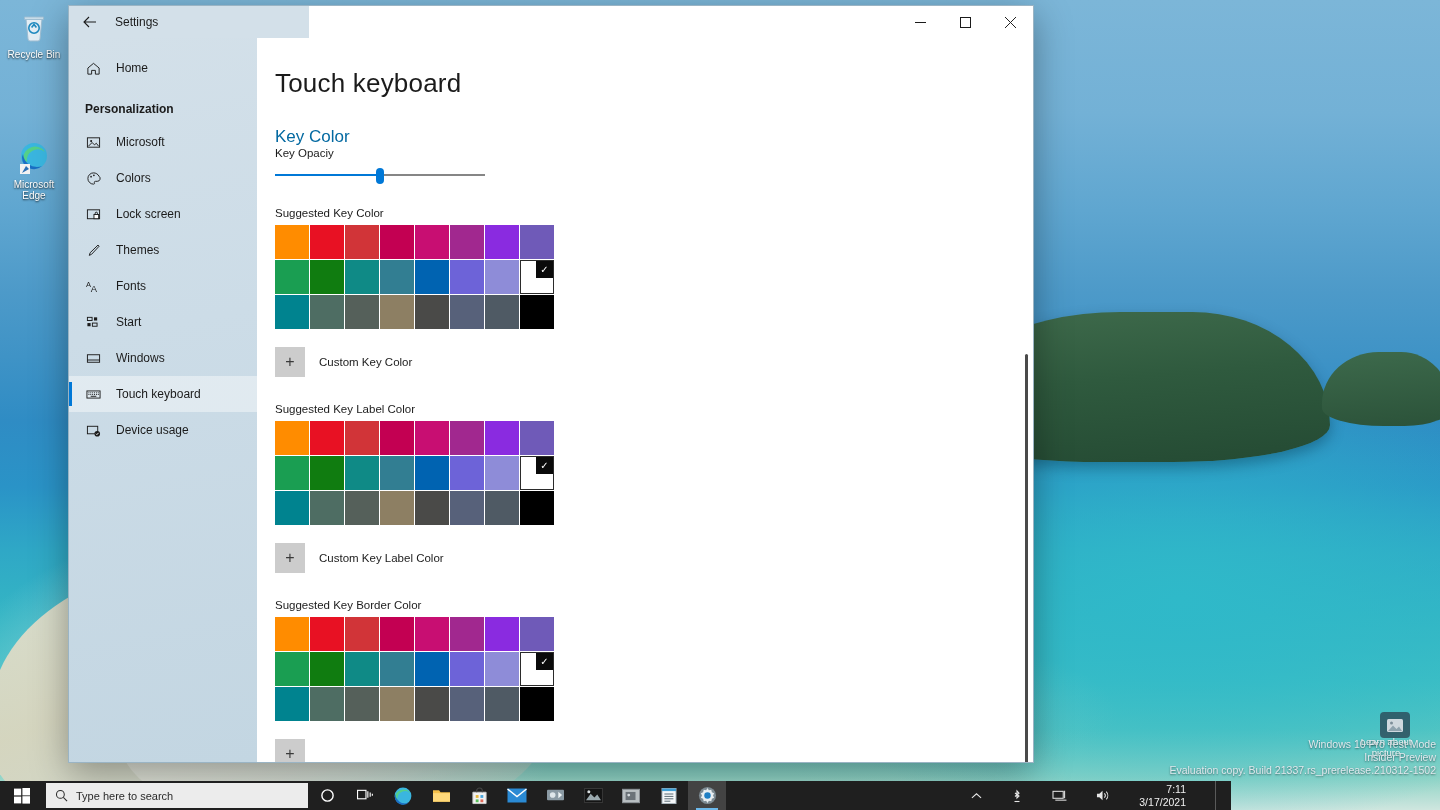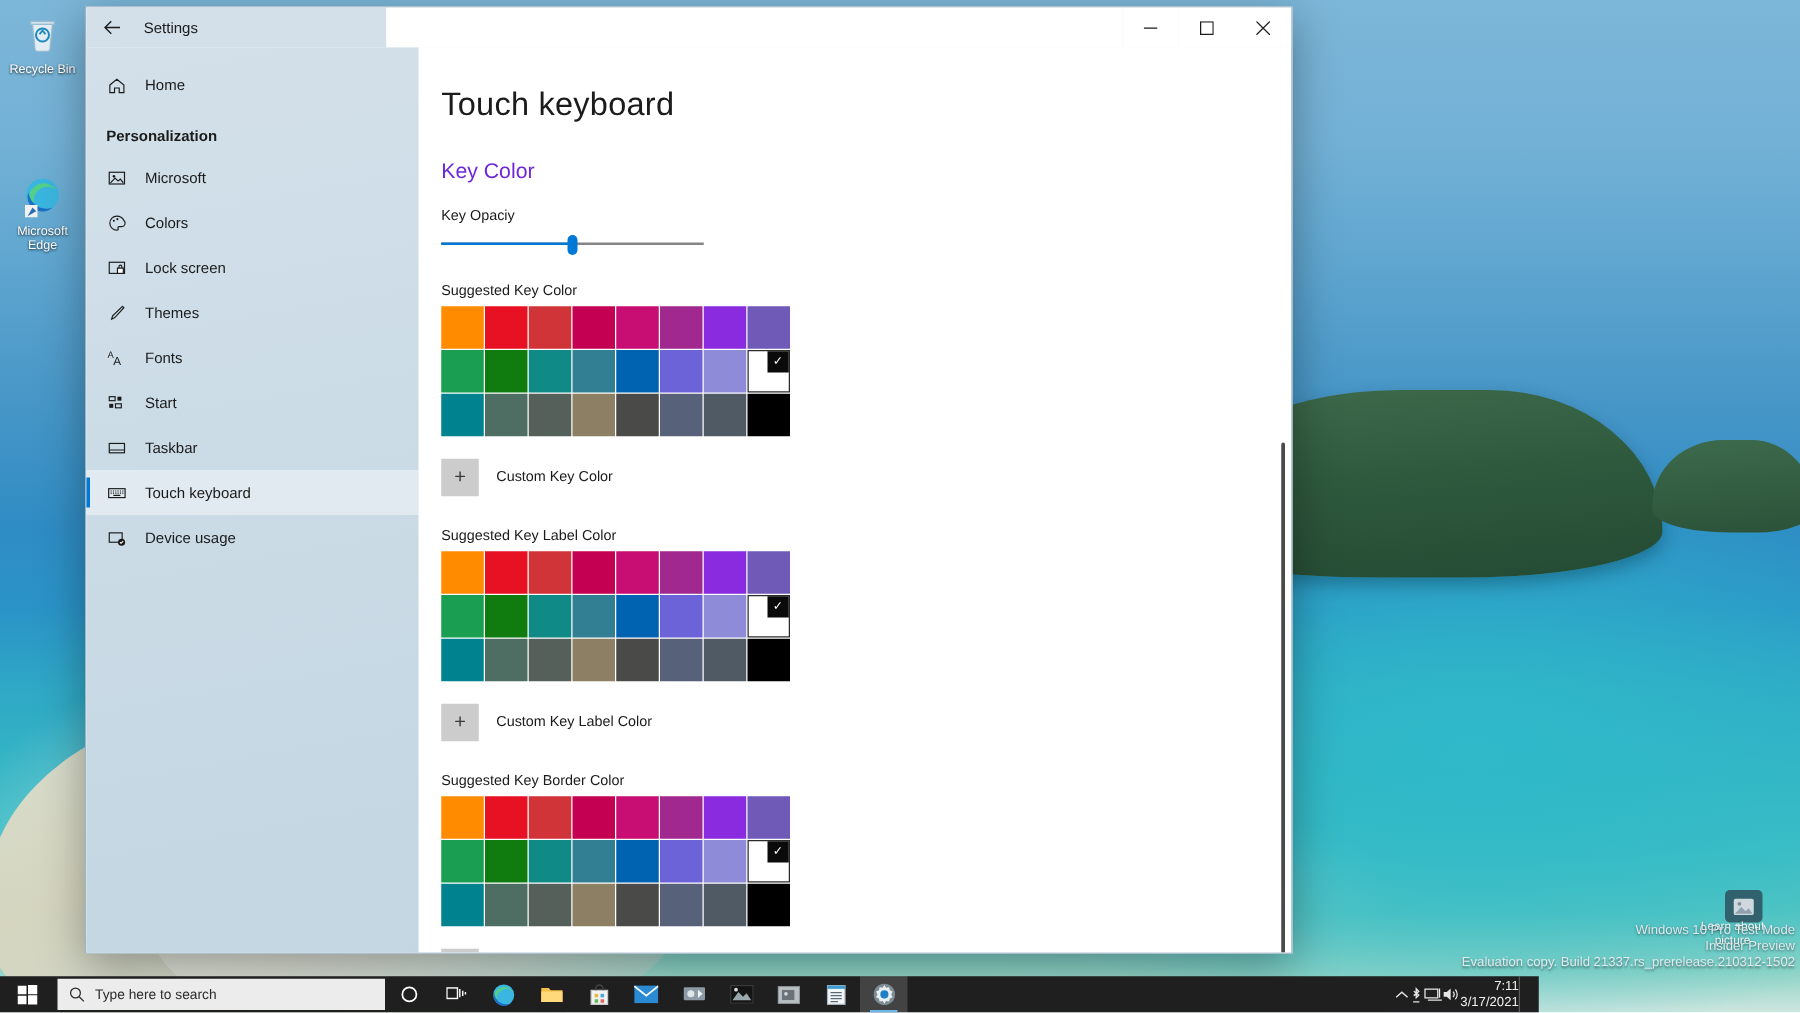--- a/index.html
+++ b/index.html
@@ -91,21 +91,21 @@
   #title-spacer { flex: 1; background: #fff; }
   .win-btn {
     width: 45px; display: flex; align-items: center; justify-content: center;
     background: #fff; cursor: pointer; color: #222;
   }
 
   #window-body { flex: 1; display: flex; min-height: 0; }
 
   
   #sidebar {
-    width: 266px; flex: none;
+    width: 188px; flex: none;
     background: linear-gradient(170deg, #d3e0e9 0%, #ccdce7 40%, #c3d6e2 100%);
     padding-top: 14px;
     position: relative;
   }
   #nav-home {
     display: flex; align-items: center; gap: 14px;
     height: 32px; padding-left: 16px; cursor: pointer;
   }
   #nav-home .label { font-size: 12px; color: #1b1b1b; }
 
@@ -146,21 +146,21 @@
   #content-area {
     flex: 1; min-width: 0; background: #fff;
     position: relative; overflow: hidden;
   }
   #content-inner { padding: 30px 0 0 18px; }
   #page-title {
     font-size: 26px; font-weight: normal; color: #1b1b1b;
     letter-spacing: .2px; margin-bottom: 28px;
   }
   #section-key-color {
-    font-size: 17px; color: #6d28d9; margin-bottom: 20px;
+    font-size: 17px; color: #0369a1; 
   }
   .field-label { font-size: 11.5px; color: #1b1b1b; margin-bottom: 8px; }
 
   
   #slider-row { margin-bottom: 24px; }
   #slider-track {
     position: relative; width: 210px; height: 16px;
   }
   #slider-rail {
     position: absolute; top: 7px; left: 0; width: 210px; height: 2px;
@@ -254,21 +254,21 @@
   #taskbar-search .ph { font-size: 11px; color: #2a2a2a; }
   .tb-icon {
     width: 38px; height: 29px; display: flex; align-items: center; justify-content: center;
     cursor: pointer; position: relative;
   }
   .tb-icon.active { background: rgba(255,255,255,.16); }
   .tb-icon.active::after {
     content:""; position:absolute; bottom:0; left:8px; right:8px; height:2px; background:#6cb8ea;
   }
   #tray {
-    margin-left: auto; display: flex; align-items: center; gap: 0;
+    margin-left: auto; display: flex; align-items: center; gap: 29px;
     padding-right: 10px; color: #e6e6e6; justify-content: space-between;
   }
   .tray-icon { cursor: pointer; display: flex; align-items: center; }
   #tray-clock {
     font-size: 10.5px; line-height: 13px; text-align: right; color: #f0f0f0;
     cursor: pointer;
   }
   #show-desktop {
     width: 6px; height: 29px; border-left: 1px solid #5a5a5a; cursor: pointer;
   }
@@ -417,21 +417,21 @@
           <span class="label">Start</span>
         </div>
 
         <div class="nav-item">
           <span class="nav-icon">
             <svg width="15" height="15" viewBox="0 0 16 16">
               <rect x="1.5" y="4" width="13" height="8" fill="none" stroke="#1b1b1b" stroke-width="1"></rect>
               <path d="M1.5 9.6 H14.5" stroke="#1b1b1b" stroke-width="1"></path>
             </svg>
           </span>
-          <span class="label">Taskbar</span>
+          <span class="label">Windows</span>
         </div>
 
         <div class="nav-item selected">
           <span class="nav-icon">
             <svg width="15" height="15" viewBox="0 0 16 16">
               <rect x="1" y="4.2" width="14" height="7.6" fill="none" stroke="#1b1b1b" stroke-width="1"></rect>
               <path d="M2.6 6.2 h1 M4.6 6.2 h1 M6.6 6.2 h1 M8.6 6.2 h1 M10.6 6.2 h1 M12.6 6.2 h1
                        M2.6 8 h1 M4.6 8 h1 M6.6 8 h1 M8.6 8 h1 M10.6 8 h1 M12.6 8 h1
                        M5 9.9 h6" stroke="#1b1b1b" stroke-width="1"></path>
             </svg>

